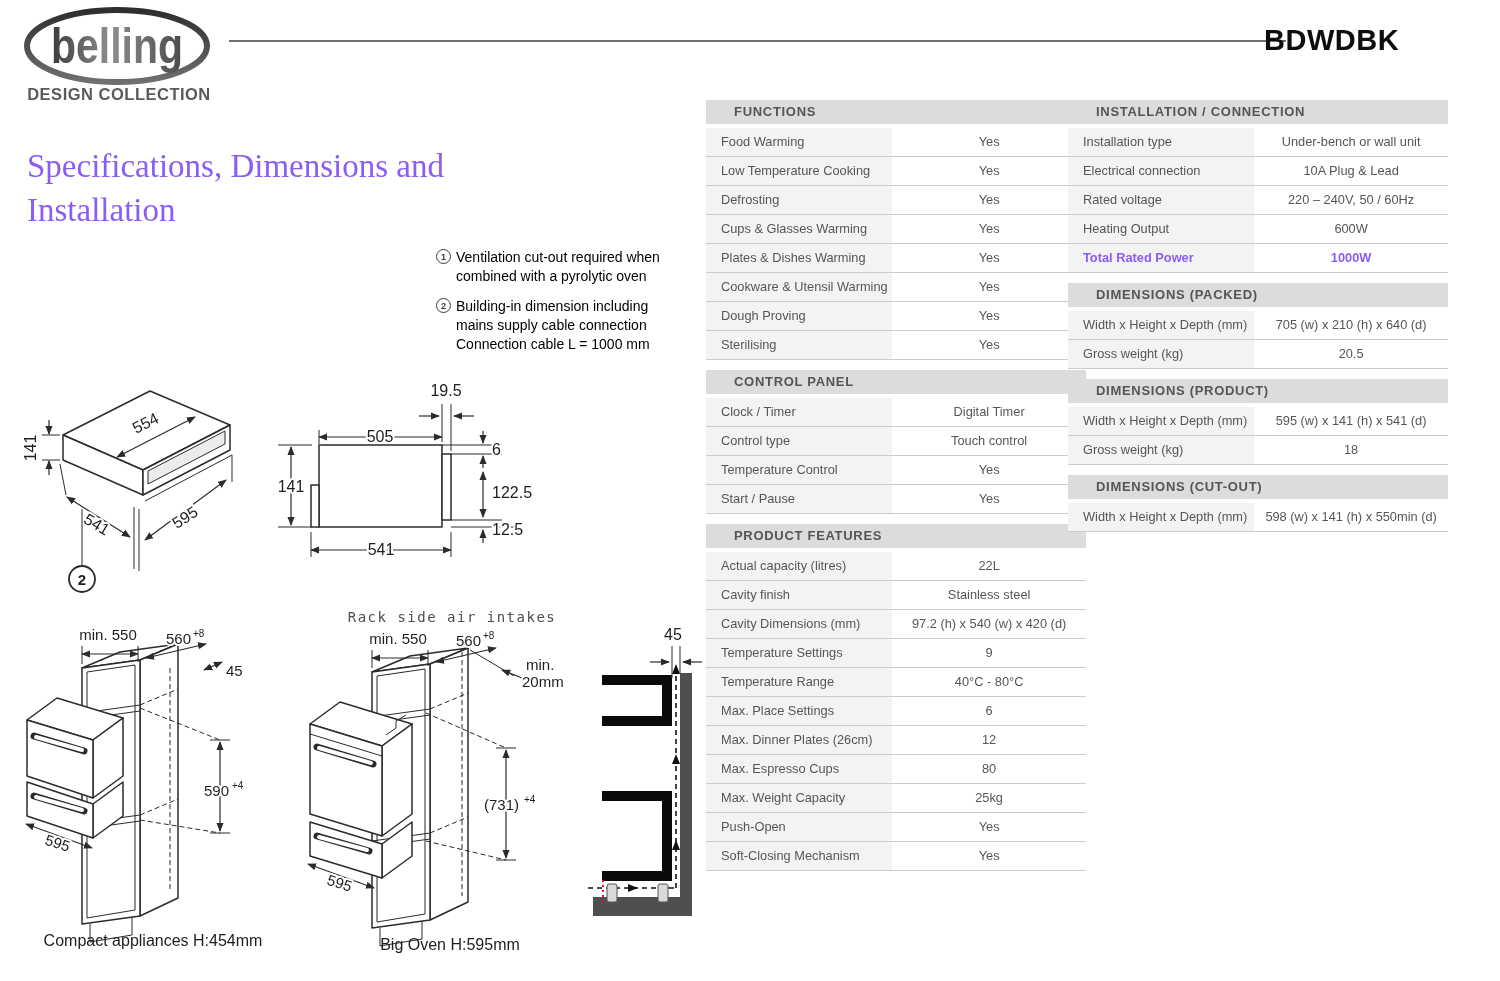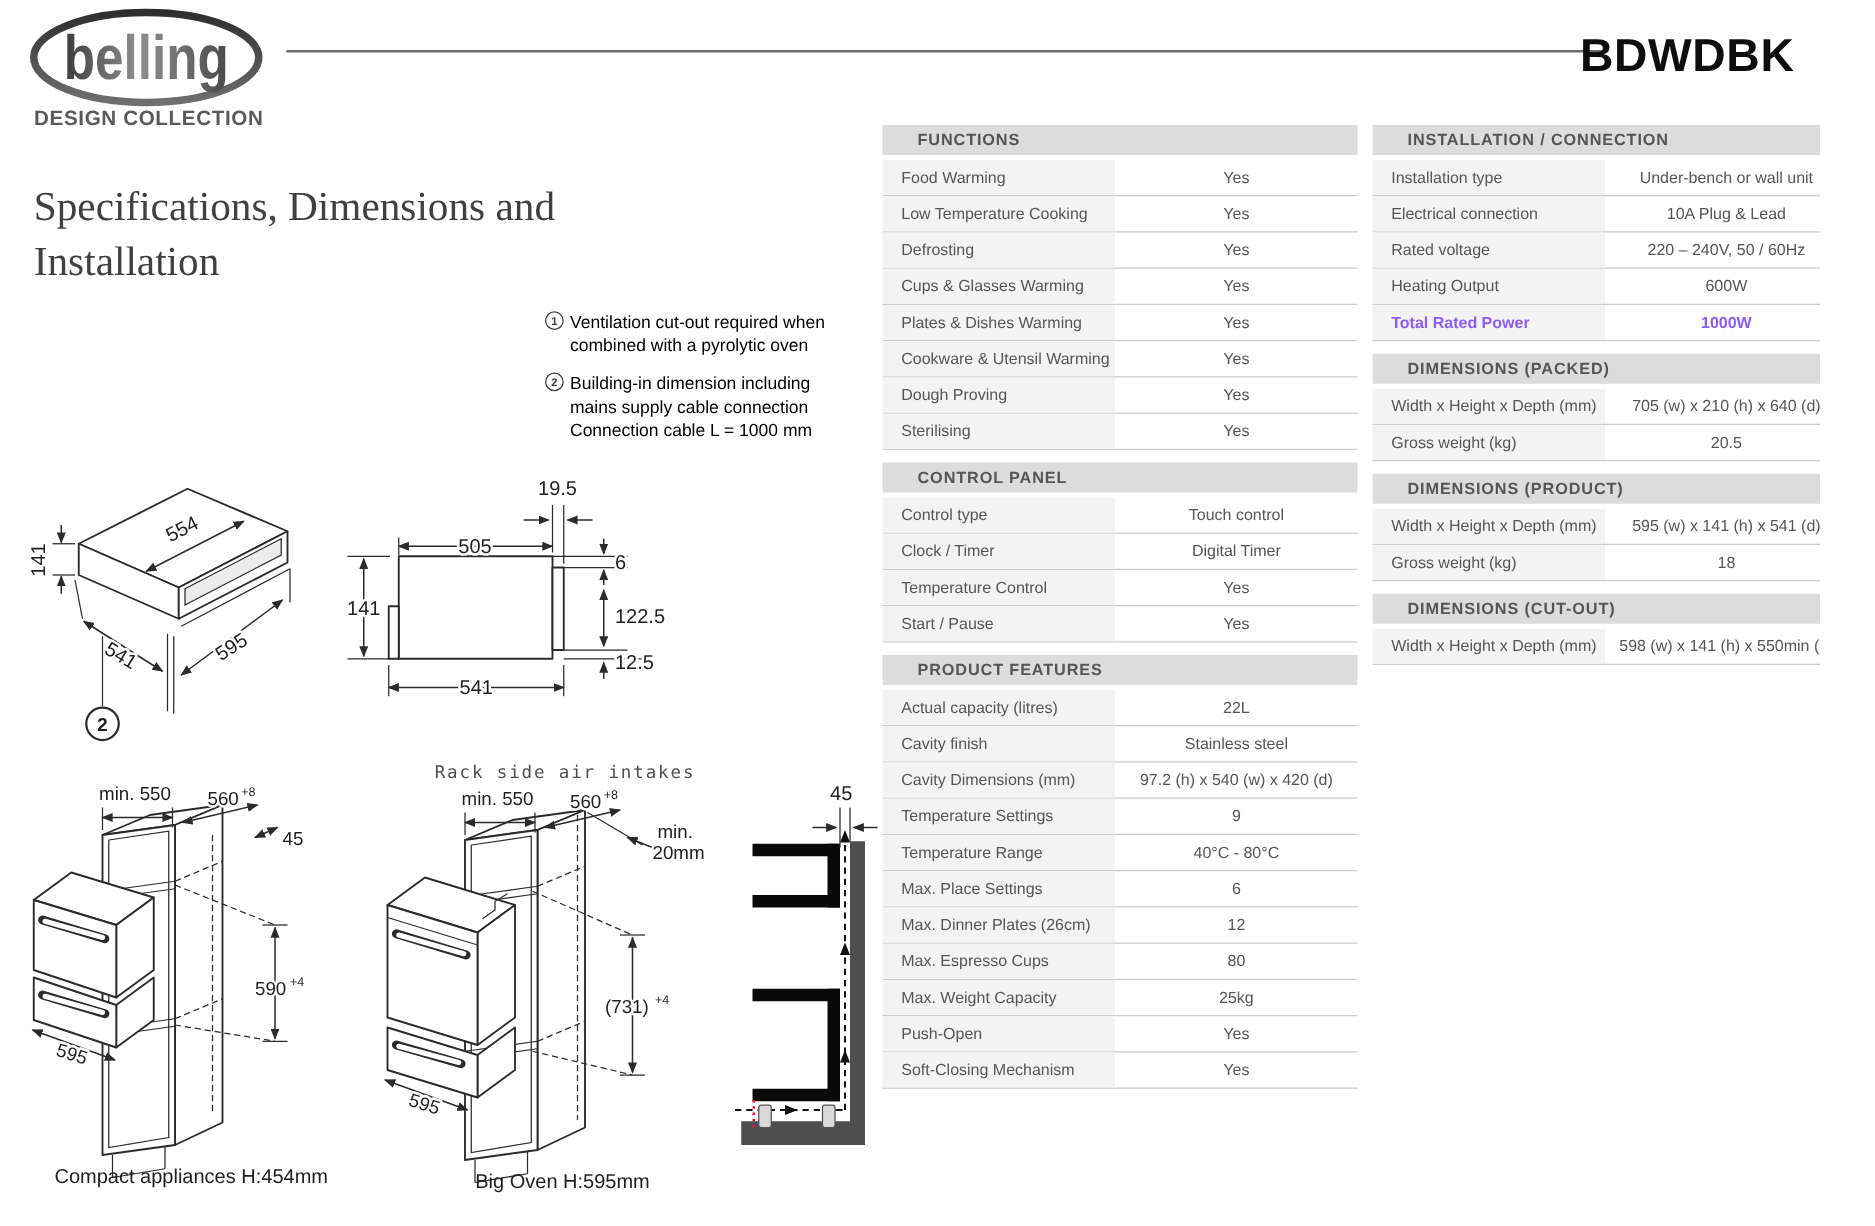--- a/index.html
+++ b/index.html
@@ -5,44 +5,44 @@
   html,body { margin:0; padding:0; background:#fff; }
   .page {
     position:relative; width:1456px; height:981px; background:#fff;
     font-family:"Liberation Sans", sans-serif; color:#3d3d3d; overflow:hidden;text-decoration:underline;
   }
   .abs { position:absolute; }
 
   
   .divider { position:absolute; left:229px; top:40px; width:1057px; height:2px; background:#6f6f6f; }
   .model {
-    position:absolute; left:1264px; top:24px; font-size:37px; font-weight:bold;
+    position:absolute; left:1264px; top:24px; font-size:29px; font-weight:bold;
     letter-spacing:0.5px; color:#0e0e0e; white-space:nowrap;
   }
 
   
   .title {
     position:absolute; left:27px; top:144px;
-    font-family:"Liberation Serif", serif; font-size:33px; line-height:44px; color:#404040;
+    font-family:"Liberation Serif", serif; font-size:33px; line-height:44px; color:#8b5cf6;
   }
 
   
   .notes { position:absolute; left:436px; top:248px; width:250px; }
   .note { display:flex; gap:5px; margin-bottom:11px; }
   .note-num {
     flex:0 0 auto; width:15px; height:15px; margin-top:1px; border:1.4px solid #3d3d3d;
     border-radius:50%; font-size:9px; font-weight:bold; line-height:14px; text-align:center;
     box-sizing:border-box; color:#3d3d3d;
   }
   .note-text { font-size:14px; line-height:19px; color:#000000; }
 
   
   .spec-col { position:absolute; top:100px; width:380px; }
   .spec-col.left { left:706px; }
-  .spec-col.right { left:1098px; }
+  .spec-col.right { left:1068px; }
   .spec-table { margin-bottom:10px; }
   .spec-head {
     height:24px; line-height:24px; background:#dcdcdc; color:#555;
     font-size:13px; font-weight:bold; letter-spacing:0.7px; padding-left:28px;
     margin-bottom:4px;
   }
   .spec-row {
     display:flex; height:29px; box-sizing:border-box;
     border-bottom:1px solid #cccccc; font-size:12.8px; color:#565656;justify-content:space-between;
   }
@@ -364,26 +364,26 @@
           <div class="cell-value">Yes</div>
         </div>
         <div class="spec-row">
           <div class="cell-label">Sterilising</div>
           <div class="cell-value">Yes</div>
         </div>
       </div>
       <div class="spec-table">
         <div class="spec-head">CONTROL PANEL</div>
         <div class="spec-row">
+          <div class="cell-label">Clock / Timer</div>
+          <div class="cell-value">Digital Timer</div>
+        </div>
+        <div class="spec-row">
           <div class="cell-label">Control type</div>
           <div class="cell-value">Touch control</div>
-        </div>
-        <div class="spec-row">
-          <div class="cell-label">Clock / Timer</div>
-          <div class="cell-value">Digital Timer</div>
         </div>
         <div class="spec-row">
           <div class="cell-label">Temperature Control</div>
           <div class="cell-value">Yes</div>
         </div>
         <div class="spec-row">
           <div class="cell-label">Start / Pause</div>
           <div class="cell-value">Yes</div>
         </div>
       </div>

